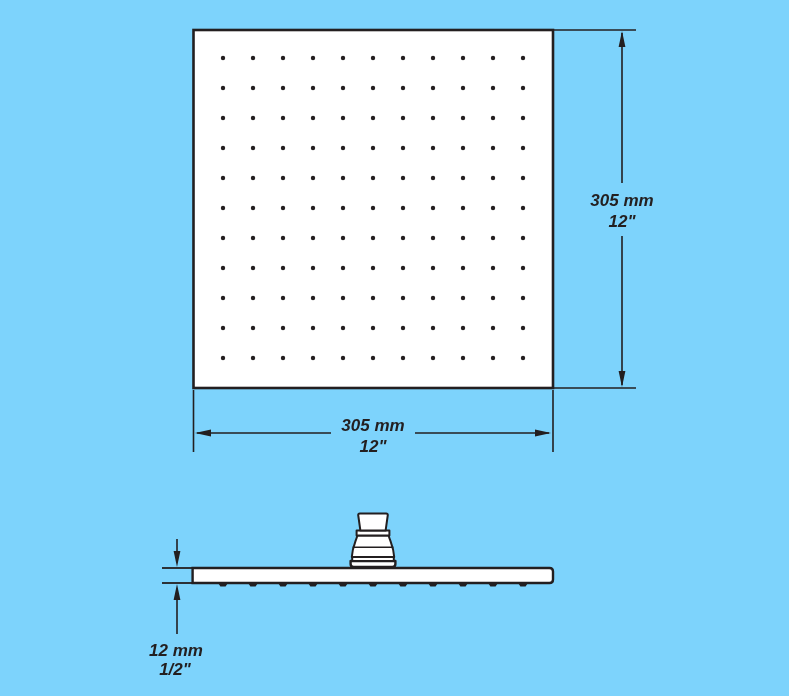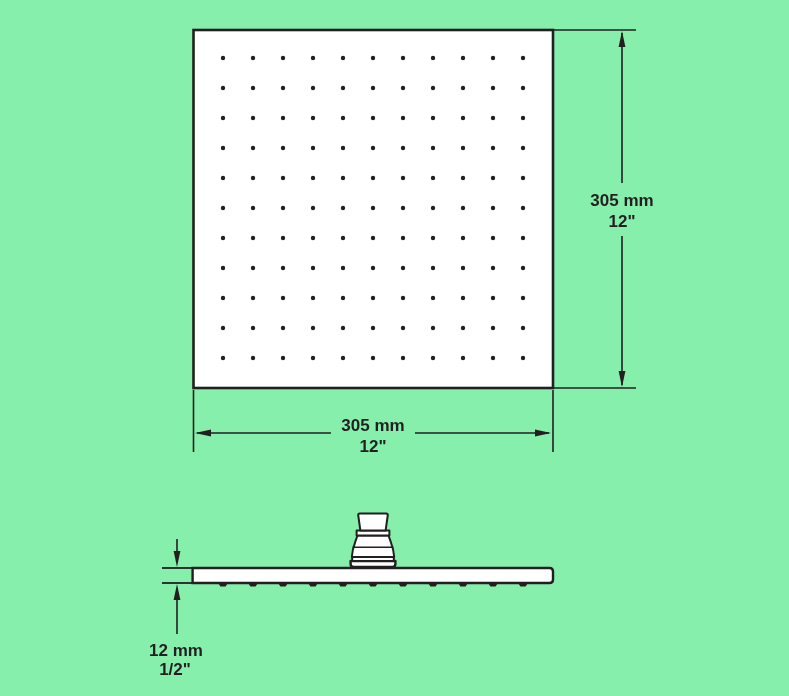--- a/index.html
+++ b/index.html
@@ -4,23 +4,24 @@
 <style>
   html, body {
     margin: 0;
     padding: 0;
     background: #ffffff;
   }
   .canvas {
     position: relative;
     width: 789px;
     height: 696px;
-    background: #86efac;
+    background: #7dd3fc;
     font-family: "Liberation Sans", sans-serif;
     overflow: hidden;
+    font-style: italic;
   }
   svg { display: block; }
   .outline {
     fill: #ffffff;
     stroke: #231f20;
     stroke-width: 2.6;
     stroke-linejoin: miter;
   }
   .part-line {
     fill: #ffffff;

